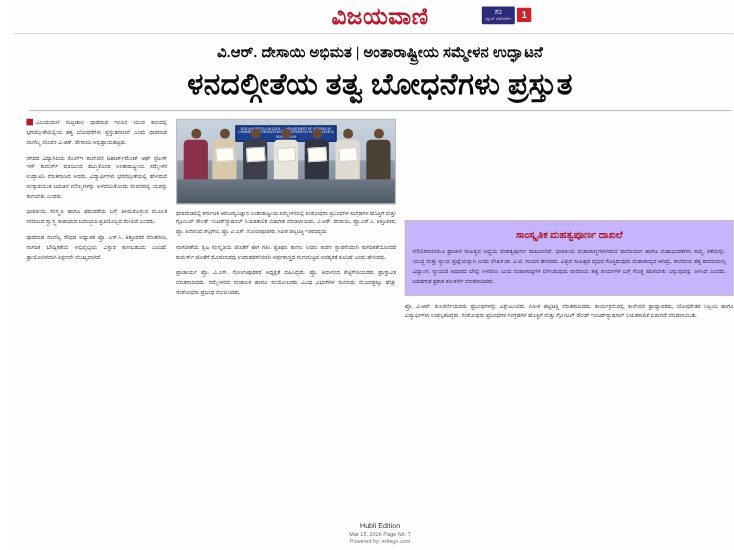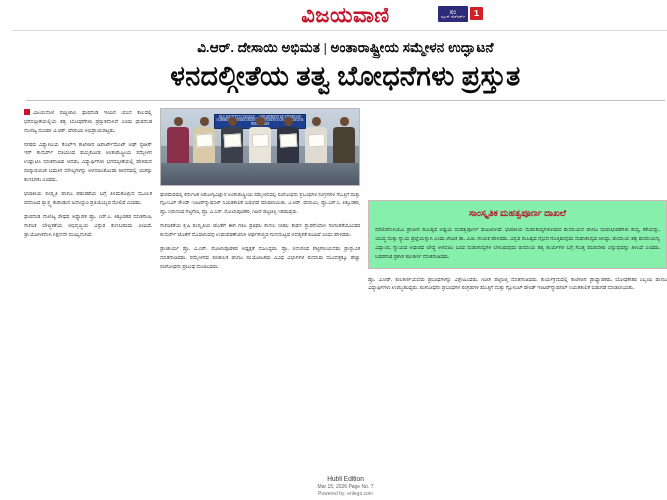--- a/index.html
+++ b/index.html
@@ -199,21 +199,21 @@
     font-size: 5px;
     line-height: 1.7;
     text-align: justify;
     color: #1a1a1a;
     margin-top: 5px;
   }
 
   
   .sidebox {
     border: 1px solid #d0b7b7;
-    background: #86efac;
+    background: #c4b5fd;
     padding: 5px 6px 6px 6px;
     margin-top: 6px;
     box-sizing: border-box;
   }
   .sidebox-title {
     font-family: "Liberation Serif", serif;
     font-weight: bold;
     font-size: 9px;
     color: #b01626;
     text-align: center;

